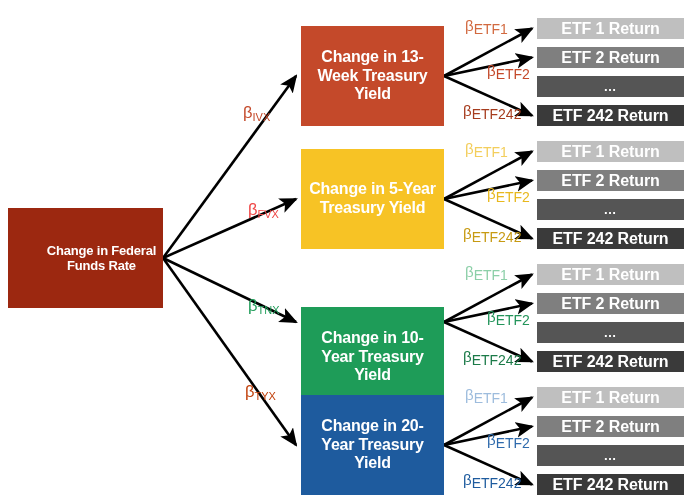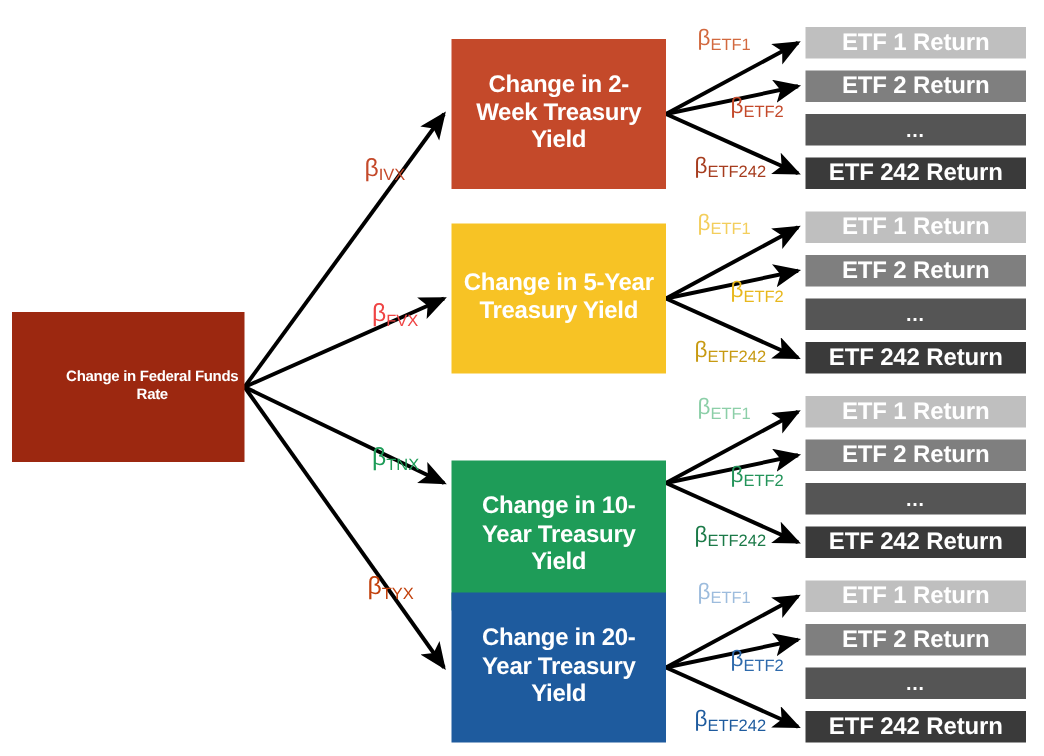--- a/index.html
+++ b/index.html
@@ -33,21 +33,21 @@
     color: #ffffff;
     font-weight: bold;
     box-sizing: border-box;
     line-height: 1.18;
   }
   .root-node {
     left: 8px;
     top: 208px;
     width: 155px;
     height: 100px;
-    font-size: 10px;
+    font-size: 13px;
     letter-spacing: -0.2px;
     padding-left: 32px;
   }
   .mid-node {
     left: 301px;
     width: 143px;
     height: 100px;
     font-size: 16px;
     letter-spacing: -0.2px;
     padding: 0 6px;
@@ -90,21 +90,21 @@
     position: relative;
     top: 3px;
   }
   .beta-etf {
     position: absolute;
     font-size: 15px;
     white-space: nowrap;
     line-height: 1;
   }
   .beta-etf .sub {
-    font-size: 11px;
+    font-size: 14px;
     position: relative;
     top: 3px;
   }
 </style>
 </head>
 <body>
 
 <div id="canvas">
 
   <svg id="edges" viewBox="0 0 696 504">
@@ -128,21 +128,21 @@
         <line x1="444" y1="322" x2="532" y2="303.5"></line>
         <line x1="444" y1="322" x2="532" y2="361.5"></line>
         <line x1="444" y1="445" x2="532" y2="397.5"></line>
         <line x1="444" y1="445" x2="532" y2="426.5"></line>
         <line x1="444" y1="445" x2="532" y2="484.5"></line>
       </g>
   </svg>
 
   <div class="node root-node" style="background: rgb(156, 40, 16);">Change in Federal Funds Rate</div>
 
-  <div class="node mid-node mid-0" style="background: rgb(196, 73, 42);">Change in 2-Week Treasury Yield</div>
+  <div class="node mid-node mid-0" style="background: rgb(196, 73, 42);">Change in 13-Week Treasury Yield</div>
 
   <div class="beta-label" style="left: 219px; top: 104px; color: rgb(196, 73, 42);">
     <span>β</span><span class="sub">IVX</span>
   </div>
 
   <div class="etf-node" style="top: 18px; background: rgb(191, 191, 191);">ETF 1 Return</div>
   <div class="etf-node" style="top: 47px; background: rgb(127, 127, 127);">ETF 2 Return</div>
   <div class="etf-node etf-ellipsis" style="top: 76px; background: rgb(85, 85, 85);">…</div>
   <div class="etf-node" style="top: 105px; background: rgb(58, 58, 58);">ETF 242 Return</div>
 

